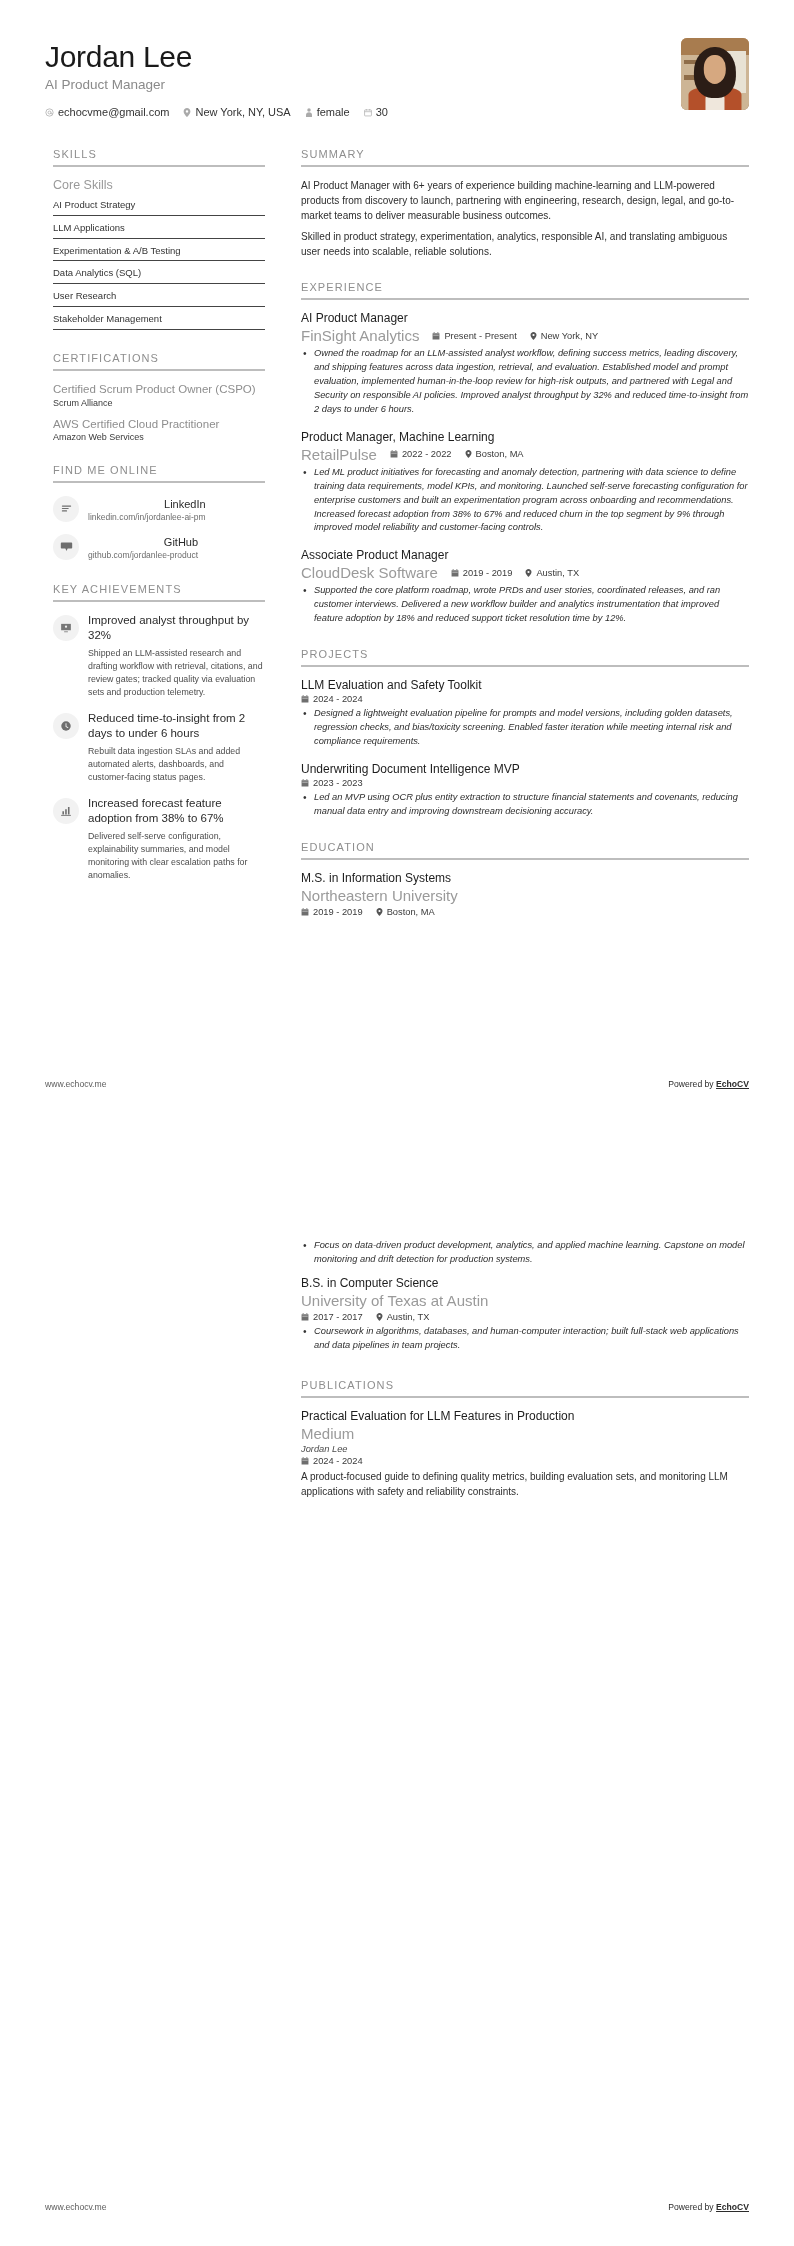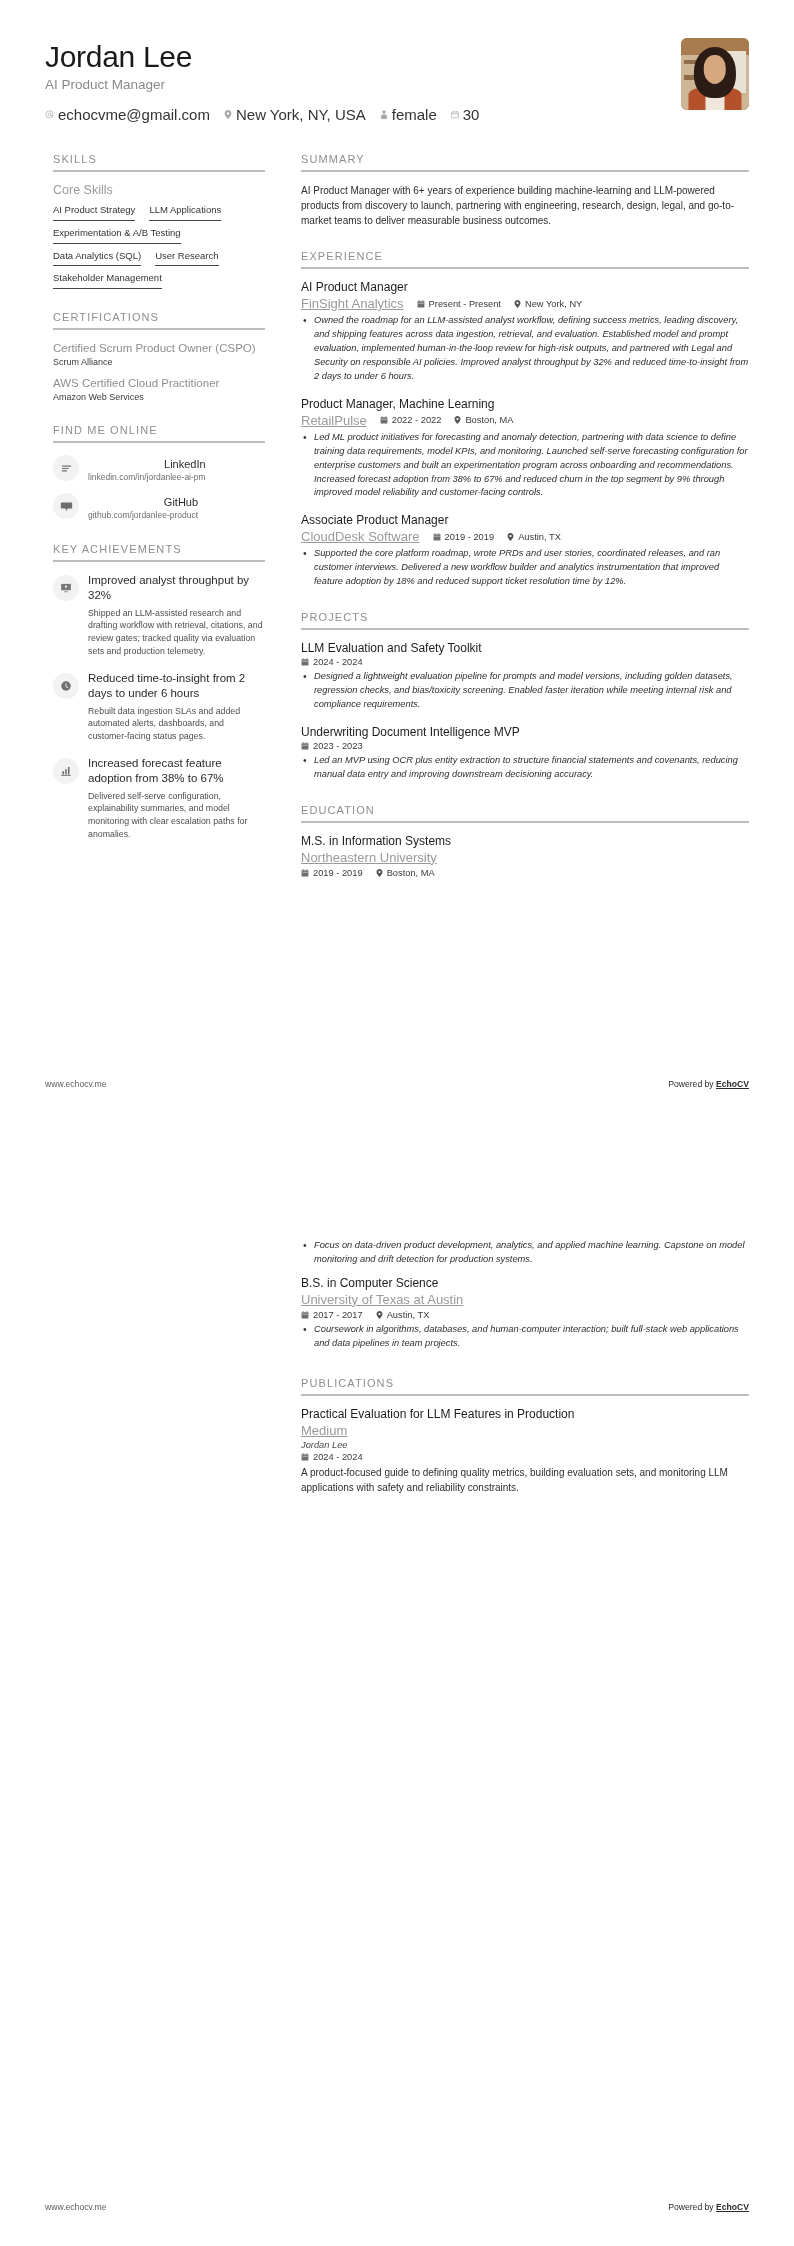--- a/index.html
+++ b/index.html
@@ -44,21 +44,21 @@
   }
   .contact-row {
     display: flex;
     align-items: center;
     gap: 14px;
     flex-wrap: wrap;
   }
   .contact-item {
     display: flex;
     gap: 4px;
-    font-size: 15px;
+    font-size: 11px;
     color: #333;
   }
   .contact-item .ic { color:#aaa; display:inline-flex; align-items:center; }
   .photo {
     width: 68px;
     height: 72px;
     border-radius: 6px;
     overflow: hidden;
     flex-shrink: 0;
     background: linear-gradient(170deg,#c7a27c 0%, #b9875c 45%, #8d6543 100%);
@@ -123,20 +123,21 @@
   .skill-group-title {
     font-size: 12.5px;
     color: #9a9a9a;
     margin: 0 0 7px 0;
     font-weight: 400;
   }
   .skill-tags {
     display: flex;
     flex-wrap: wrap;
     gap: 6px 14px;
+    flex-direction: column;
   }
   .skill-tag {
     font-size: 9.5px;
     color: #333;
     border-bottom: 1px solid #444;
     padding-bottom: 3px;
     line-height: 1.35;
     white-space: nowrap;
   }
 
@@ -227,23 +228,22 @@
     line-height: 1.25;
   }
   .entry-meta {
     display: flex;
     align-items: center;
     gap: 13px;
     flex-wrap: wrap;
     margin-bottom: 3px;
   }
   .entry-org {
-    font-size: 13px;
+    font-size: 15px;
     color: #9a9a9a;
-    text-decoration: underline;
   }
   .meta-chip {
     display: flex;
     align-items: center;
     gap: 4px;
     font-size: 9.3px;
     color: #3a3a3a;
   }
   .meta-chip .ic { color: #555; display:inline-flex; }
   .entry-author {
@@ -464,20 +464,21 @@
       </div>
 
     </div>
 
     <div class="col-right">
 
       <div class="section">
         <div class="section-title">SUMMARY</div>
         <div class="section-rule"></div>
         <p class="para">AI Product Manager with 6+ years of experience building machine-learning and LLM-powered products from discovery to launch, partnering with engineering, research, design, legal, and go-to-market teams to deliver measurable business outcomes.</p>
+        <p class="para">Skilled in product strategy, experimentation, analytics, responsible AI, and translating ambiguous user needs into scalable, reliable solutions.</p>
       </div>
 
       <div class="section">
         <div class="section-title">EXPERIENCE</div>
         <div class="section-rule"></div>
 
         <div class="entry">
           <div class="entry-title">AI Product Manager</div>
           <div class="entry-meta">
             <span class="entry-org">FinSight Analytics</span>

